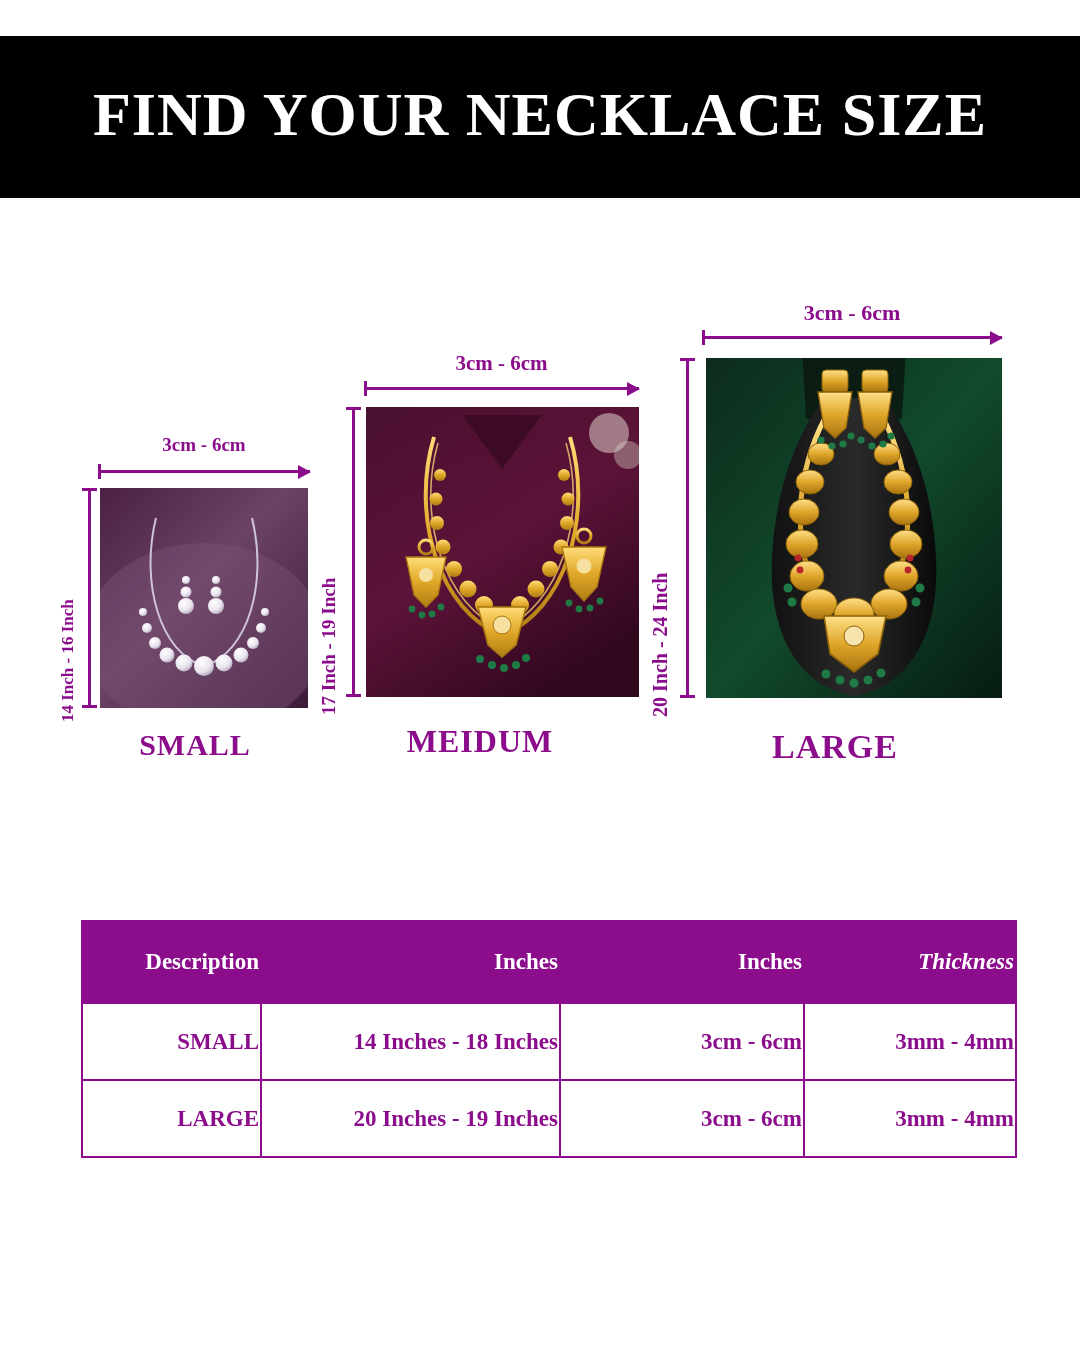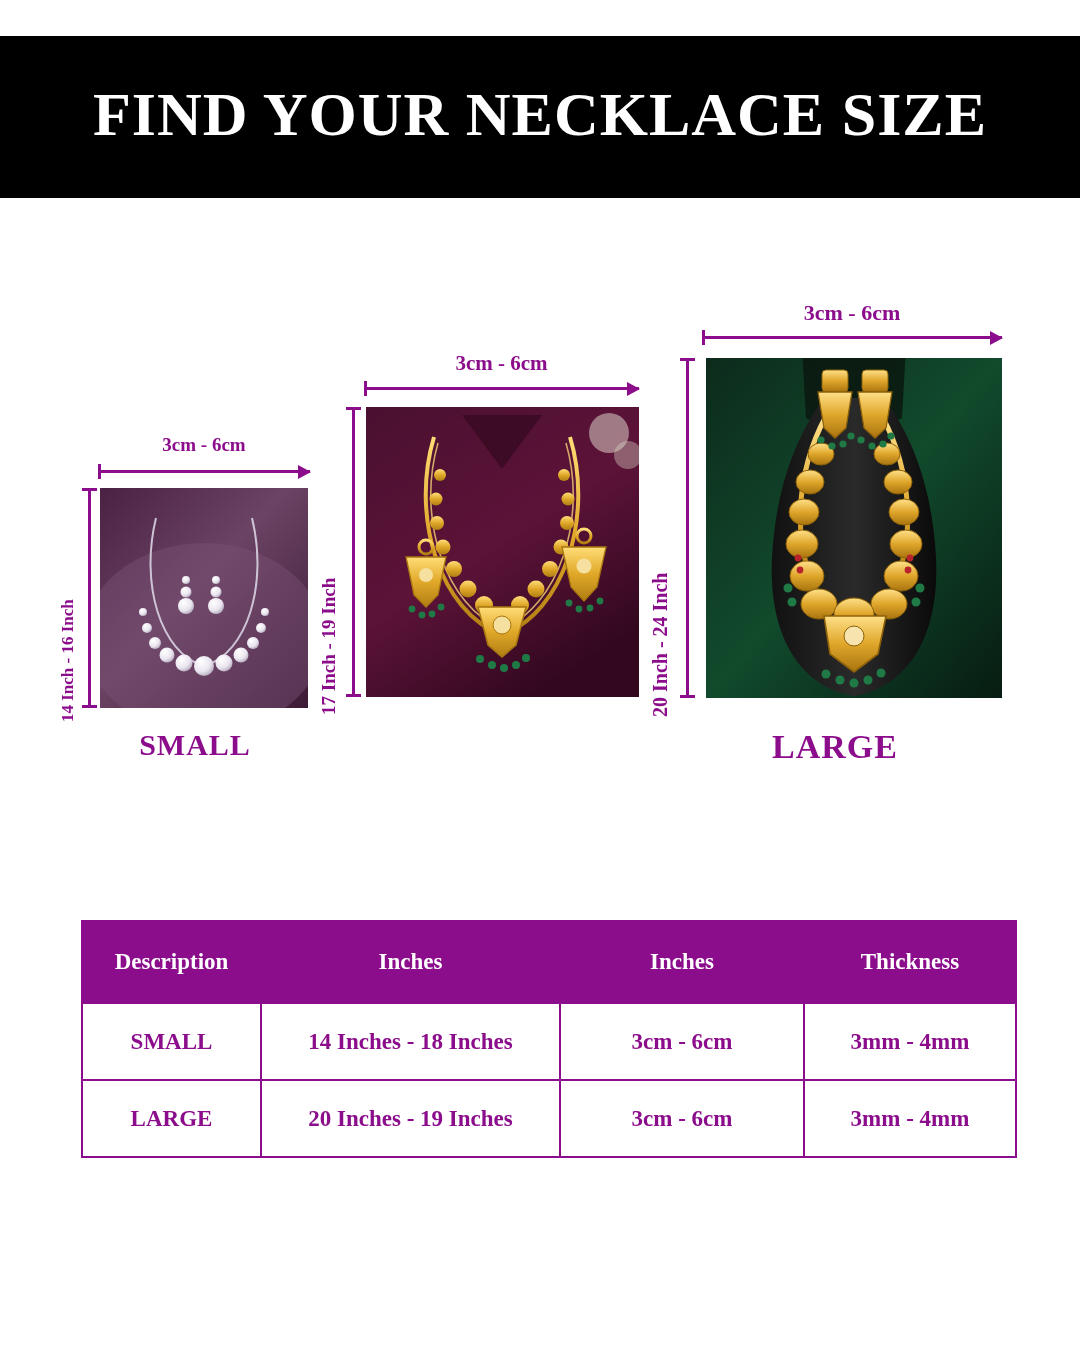--- a/index.html
+++ b/index.html
@@ -144,41 +144,41 @@
   .size-table {
     position: absolute;
     left: 81px;
     top: 920px;
     width: 918px;
     border-collapse: collapse;
     table-layout: fixed;
   }
   .size-table th, .size-table td {
     border: 2px solid #8c0d8c;
-    text-align: center;
+    text-align: right;
     font-family: "Liberation Serif", serif;
     font-weight: bold;
   }
   .size-table thead th {
     background: #8c0d8c;
     color: #ffffff;
     font-size: 23px;
     height: 78px;
     border-color: #8c0d8c;
   }
   .size-table tbody td {
     color: #8c0d8c;
     font-size: 23px;
     height: 73px;
     background: #ffffff;
   }
   .col-desc { width: 175px; }
   .col-h { width: 295px; }
   .col-w { width: 240px; }
-  .col-t { width: 208px; }
+  .col-t { width: 208px; font-style: italic; }
 </style>
 </head>
 <body>
 
 <div class="header-bar">
   <div class="header-title">FIND YOUR NECKLACE SIZE</div>
 </div>
 
 <div class="cards">
 
@@ -321,20 +321,21 @@
           <g fill="#1f7a45">
             <circle cx="203" cy="196" r="3.4"></circle>
               <circle cx="213" cy="202" r="3.4"></circle>
             <circle cx="224" cy="201" r="3.4"></circle>
               <circle cx="234" cy="194" r="3.4"></circle>
           </g>
         </g>
       </svg>
     </div>
 
+    <div class="card-label" style="left:0; top:368px; font-size:32px;">MEIDUM</div>
   </div>
 
   <div class="card" style="left:650px; top:130px; width:370px; height:500px;">
 
     <div class="w-arrow" style="left:52px; top:30px; width:300px;">
       <div class="line"></div>
         <div class="cap-l"></div>
         <div class="head-r"></div>
     </div>
     <div class="w-text" style="left:52px; top:0px; width:300px; font-size:22px;">3cm - 6cm</div>

